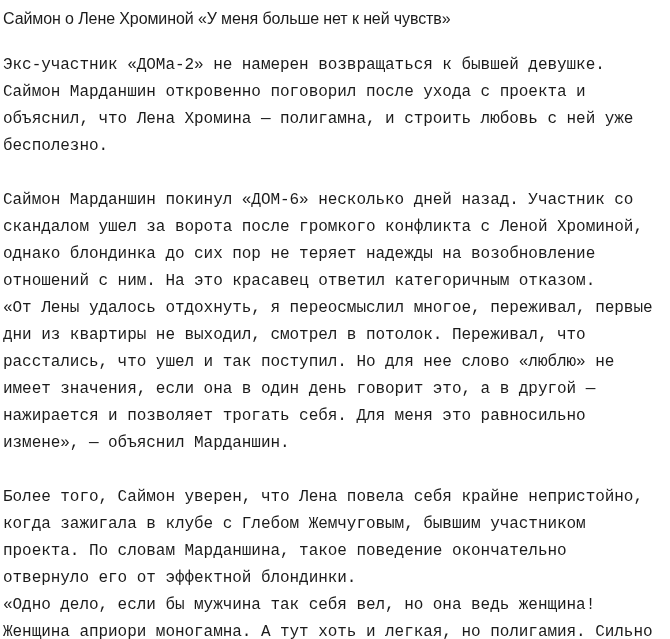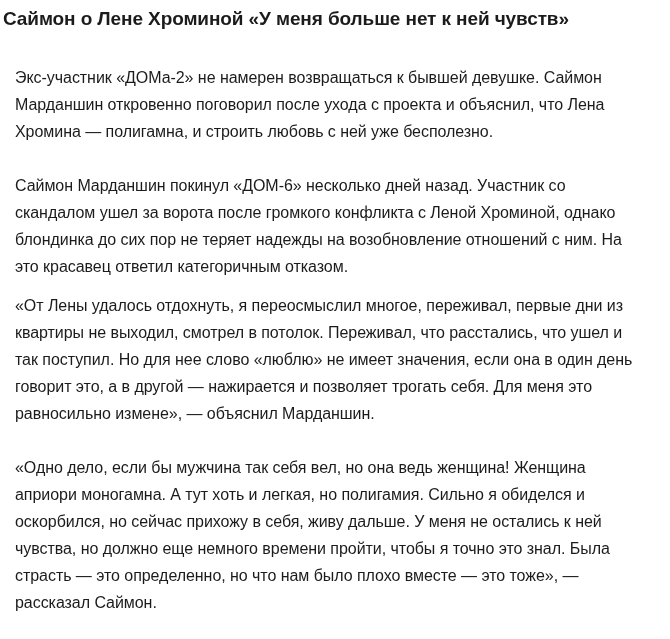--- a/index.html
+++ b/index.html
@@ -15,34 +15,35 @@
     font-family: "Liberation Sans", "DejaVu Sans", sans-serif;
     color: #1b1b1b;
     -webkit-font-smoothing: antialiased;
   }
   #article {
     box-sizing: border-box;
     width: 670px;
     padding: 3px 10px 0 3px;
   }
   .headline {
-    font-size: 19px;
+    font-size: 16px;
     line-height: 27px;
-    font-weight: 700;
+    font-weight: 400;
     margin: 2px 0 0 0;
     letter-spacing: -0.1px;
     white-space: nowrap;
   }
   .para {
     font-size: 16px;
     line-height: 27px;
     font-weight: 400;
-    margin: 12px;
+    margin: 0;
     letter-spacing: -0.05px;
     text-align: left;
+    font-family: Liberation Mono, monospace;
   }
   .para + .para {
     margin-top: 0;
   }
   .block-gap {
     margin-top: 27px;
   }
   .spacer-line {
     height: 20px;
   }
@@ -59,16 +60,17 @@
   <section>
     <p class="para">Экс-участник «ДОМа-2» не намерен возвращаться к бывшей девушке. Саймон Марданшин откровенно поговорил после ухода с проекта и объяснил, что Лена Хромина — полигамна, и строить любовь с ней уже бесполезно.</p>
   </section>
 
   <section class="block-gap">
     <p class="para">Саймон Марданшин покинул «ДОМ-6» несколько дней назад. Участник со скандалом ушел за ворота после громкого конфликта с Леной Хроминой, однако блондинка до сих пор не теряет надежды на возобновление отношений с ним. На это красавец ответил категоричным отказом.</p>
     <p class="para">«От Лены удалось отдохнуть, я переосмыслил многое, переживал, первые дни из квартиры не выходил, смотрел в потолок. Переживал, что расстались, что ушел и так поступил. Но для нее слово «люблю» не имеет значения, если она в один день говорит это, а в другой — нажирается и позволяет трогать себя. Для меня это равносильно измене», — объяснил Марданшин.</p>
   </section>
 
   <section class="block-gap">
+    <p class="para">Более того, Саймон уверен, что Лена повела себя крайне непристойно, когда зажигала в клубе с Глебом Жемчуговым, бывшим участником проекта. По словам Марданшина, такое поведение окончательно отвернуло его от эффектной блондинки.</p>
     <p class="para">«Одно дело, если бы мужчина так себя вел, но она ведь женщина! Женщина априори моногамна. А тут хоть и легкая, но полигамия. Сильно я обиделся и оскорбился, но сейчас прихожу в себя, живу дальше. У меня не остались к ней чувства, но должно еще немного времени пройти, чтобы я точно это знал. Была страсть — это определенно, но что нам было плохо вместе — это тоже», — рассказал Саймон.</p>
   </section>
 
 </article>
 
 </body></html>

